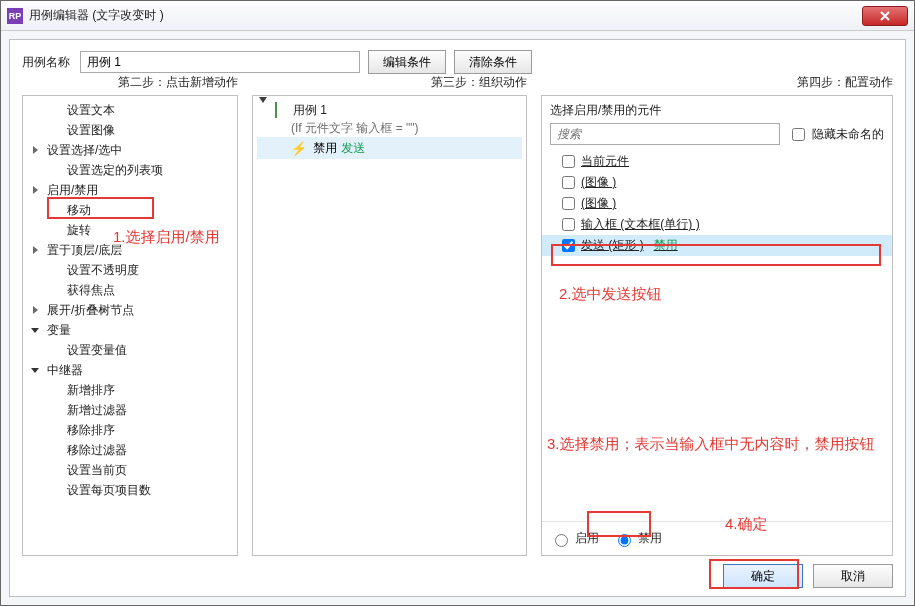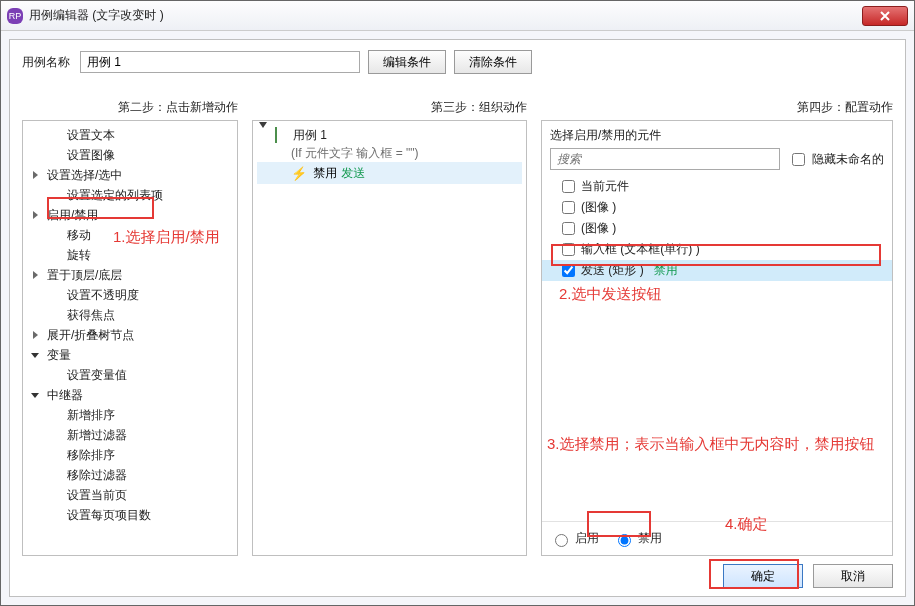--- a/index.html
+++ b/index.html
@@ -1,25 +1,25 @@
 <!DOCTYPE html>
 <html><head>
 <meta charset="utf-8">
 <style>
   * { box-sizing: border-box; }
   html, body { margin:0; padding:0; font-family:"Microsoft YaHei","SimSun",sans-serif; font-size:12px; color:#222; background:#fff;}
   .window { position:relative; width:915px; height:606px; border:1px solid #666; background:#f5f6fa; }
   
   .titlebar { height:30px; background:linear-gradient(#fdfdfe,#eef0f5); border-bottom:1px solid #ccc; display:flex; align-items:center; padding:0 6px;}
-  .app-icon { width:16px; height:16px; background:#7b3fb5; color:#fff; font-size:9px; font-weight:normal; display:flex; align-items:center; justify-content:center; margin-right:6px;border-radius:6px;}
+  .app-icon { width:16px; height:16px; background:#7b3fb5; color:#fff; font-size:9px; font-weight:bold; display:flex; align-items:center; justify-content:center; margin-right:6px;}
   .title-text { flex:1; }
   .close-btn { width:46px; height:20px; border-radius:3px; background:linear-gradient(#e57373,#c62828); border:1px solid #8b1e1e; color:#fff; display:flex; align-items:center; justify-content:center; font-weight:bold; cursor:pointer;}
   .dialog-body { position:absolute; top:38px; left:8px; right:8px; bottom:8px; background:#fff; border:1px solid #bfbfbf; padding:10px 12px 8px 12px; display:flex; flex-direction:column;}
   
-  .name-row { display:flex; align-items:center; gap:8px; margin-bottom:25px;}
+  .name-row { display:flex; align-items:center; gap:8px; margin-bottom:0;}
   .name-row label { padding-right:2px;}
   .name-input { width:280px; height:22px; border:1px solid #a9a9a9; padding:2px 6px; font:inherit;}
   .btn { height:24px; padding:0 14px; border:1px solid #9a9a9a; background:linear-gradient(#fdfdfd,#e7e7e7); cursor:pointer; font:inherit;}
   .btn.primary { border:1px solid #3b78c3; background:linear-gradient(#eaf3ff,#cfe5ff);}
   
   .cols { flex:1 1 auto; display:flex; gap:14px; min-height:0; position:relative;}
   .col { display:flex; flex-direction:column; min-width:0; }
   .col .col-title { margin-bottom:4px;text-align:right; }
   .listbox { flex:1 1 auto; border:1px solid #bfbfbf; background:#fff; overflow:auto; position:relative;}
   .col1 { width:216px; }
@@ -44,21 +44,21 @@
   .bolt { font-size:13px; color:#555; margin-right:6px;}
   .action-row .act-label { color:#000; }
   .action-row .act-target { color:#11994e; margin-left:4px;}
   
   .rc-inner { position:absolute; inset:0; display:flex; flex-direction:column;}
   .rc-header { padding:6px 8px 4px 8px;}
   .search-row { display:flex; align-items:center; gap:8px; padding:0 8px 6px 8px;}
   .search-input { flex:1; height:22px; border:1px solid #a9a9a9; padding:2px 6px; font:inherit; color:#888; font-style:italic; background:#fff;}
   .hide-chk { display:flex; align-items:center; gap:4px; white-space:nowrap;}
   .widget-list { flex:1; overflow:auto; padding:0 0 4px 0;}
-  .wrow { display:flex; align-items:center; height:21px; padding:0 8px 0 20px; gap:6px;}
+  .wrow { display:flex; align-items:center; height:21px; padding:0 8px 0 20px; gap:6px;text-decoration:underline;}
   .wrow input[type=checkbox]{ margin:0;}
   .wrow .wname { white-space:nowrap;}
   .wrow.selected { background:#d1ebfa;}
   .wrow .wstate { color:#11994e; margin-left:4px;}
   .rc-footer { border-top:1px solid #e2e2e2; padding:8px 8px; display:flex; align-items:center; gap:14px;}
   .rc-footer label { display:flex; align-items:center; gap:4px;}
   
   .dlg-footer { display:flex; justify-content:flex-end; gap:10px; padding-top:8px;}
   
   .callout { position:absolute; border:2px solid #e53935; pointer-events:none;}

